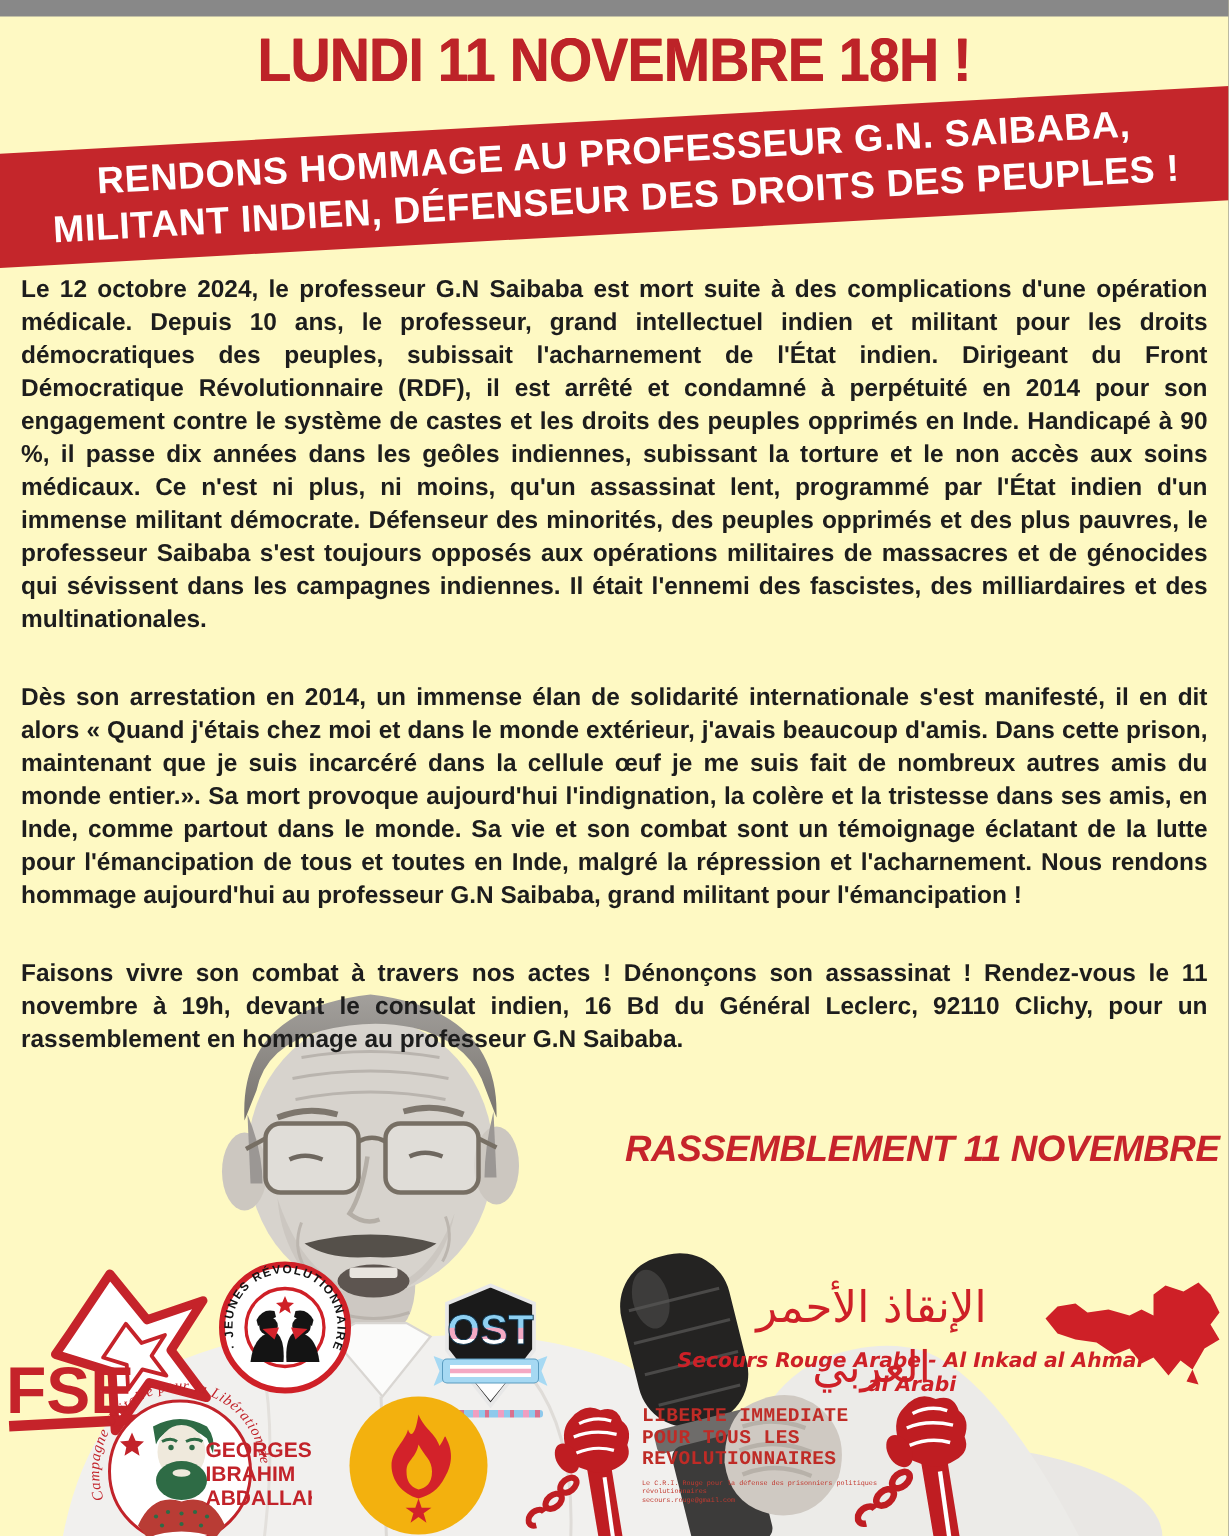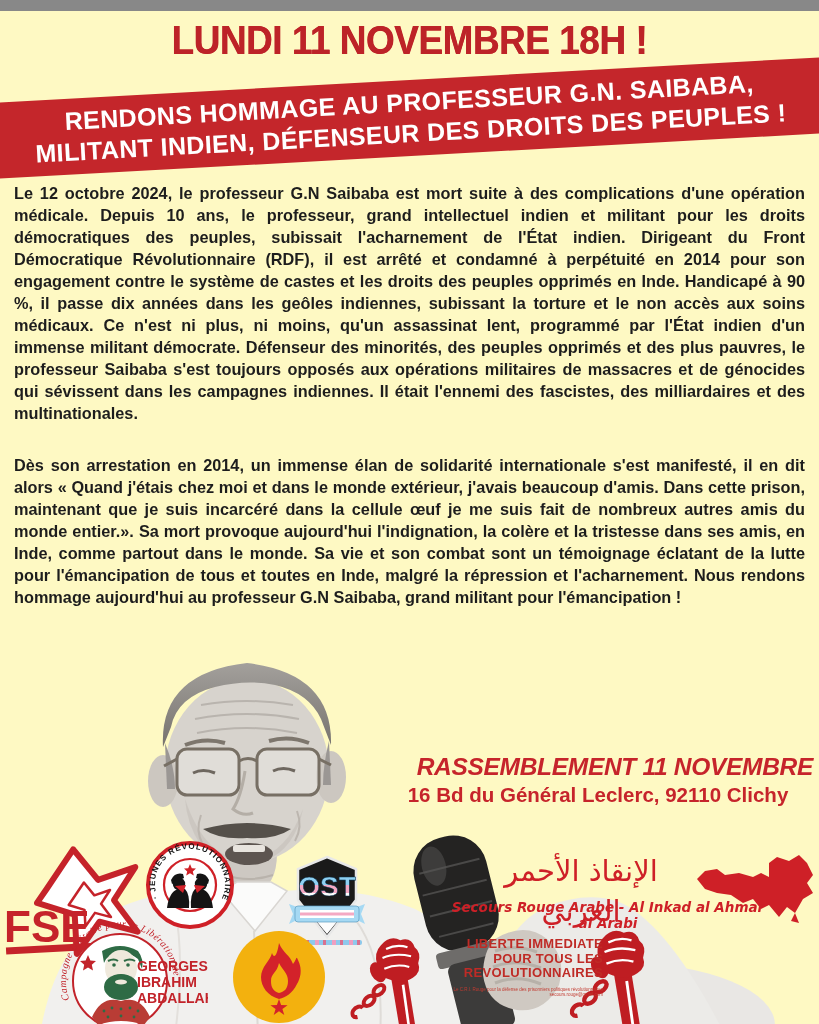--- a/index.html
+++ b/index.html
@@ -31,22 +31,22 @@
   .rally-l3{font-size:20.5px;font-weight:700;line-height:27px;white-space:nowrap;}
 
   
   .sra{left:448px;top:838px;width:368px;color:#ce2027;}
   .sra-arabic{position:absolute;left:18px;top:2px;width:230px;font-size:29px;font-weight:400;
               direction:rtl;font-family:"DejaVu Sans",sans-serif;line-height:40px;text-align:center;}
   .sra-sub{position:absolute;left:0;top:50px;width:320px;text-align:center;font-size:13.5px;
            font-weight:700;font-style:italic;font-family:"DejaVu Sans",sans-serif;}
 
   
-  .liberte{left:428px;top:926px;width:175px;text-align:right;color:#bf2b26;
-           font-family:Liberation Sans, sans-serif;}
+  .liberte{left:428px;top:926px;width:175px;text-align:left;color:#bf2b26;
+           font-family:Liberation Mono, monospace;}
   .liberte .l{font-size:13px;font-weight:700;line-height:14.5px;letter-spacing:.3px;}
   .liberte .tiny{font-size:4.5px;line-height:5.5px;margin-top:6px;color:#c23a30;}
 
   
   .ost-caption{position:absolute;left:3px;top:86px;width:70px;height:5px;border-radius:2px;
       background:repeating-linear-gradient(90deg,#8ec9ec 0 6px,#ef9ec0 6px 10px,#8ec9ec 10px 14px,#d8718f 14px 17px);}
 </style>
 </head>
 <body>
 
@@ -130,25 +130,25 @@
   </div>
 
   <div class="abs banner">
     <div>RENDONS HOMMAGE AU PROFESSEUR G.N. SAIBABA,</div>
     <div>MILITANT INDIEN, DÉFENSEUR DES DROITS DES PEUPLES !</div>
   </div>
 
   <div class="abs bodytext">
     <p>Le 12 octobre 2024, le professeur G.N Saibaba est mort suite à des complications d'une opération médicale. Depuis 10 ans, le professeur, grand intellectuel indien et militant pour les droits démocratiques des peuples, subissait l'acharnement de l'État indien. Dirigeant du Front Démocratique Révolutionnaire (RDF), il est arrêté et condamné à perpétuité en 2014 pour son engagement contre le système de castes et les droits des peuples opprimés en Inde. Handicapé à 90 %, il passe dix années dans les geôles indiennes, subissant la torture et le non accès aux soins médicaux. Ce n'est ni plus, ni moins, qu'un assassinat lent, programmé par l'État indien d'un immense militant démocrate. Défenseur des minorités, des peuples opprimés et des plus pauvres, le professeur Saibaba s'est toujours opposés aux opérations militaires de massacres et de génocides qui sévissent dans les campagnes indiennes. Il était l'ennemi des fascistes, des milliardaires et des multinationales.</p>
     <p>Dès son arrestation en 2014, un immense élan de solidarité internationale s'est manifesté, il en dit alors « Quand j'étais chez moi et dans le monde extérieur, j'avais beaucoup d'amis. Dans cette prison, maintenant que je suis incarcéré dans la cellule œuf je me suis fait de nombreux autres amis du monde entier.». Sa mort provoque aujourd'hui l'indignation, la colère et la tristesse dans ses amis, en Inde, comme partout dans le monde. Sa vie et son combat sont un témoignage éclatant de la lutte pour l'émancipation de tous et toutes en Inde, malgré la répression et l'acharnement. Nous rendons hommage aujourd'hui au professeur G.N Saibaba, grand militant pour l'émancipation !</p>
+    <p>Faisons vivre son combat à travers nos actes ! Dénonçons son assassinat ! Rendez-vous le 11 novembre à 19h, devant le consulat indien, 16 Bd du Général Leclerc, 92110 Clichy, pour un rassemblement en hommage au professeur G.N Saibaba.</p>
   </div>
 
   <div class="abs rally">
     <div class="rally-l12">RASSEMBLEMENT 11 NOVEMBRE</div>
-    <div class="rally-l3">16 Bd du Général Leclerc, 92110 Clichy</div>
   </div>
 
   <svg class="abs" style="left:2px;top:830px;" width="150" height="128" viewBox="0 0 150 128">
     <path id="fsestar" d="M71.2,8.3 L96.1,38.9 L133.3,26.1 L112,59.2 L135.6,90.7 L97.5,80.7 L74.8,112.9 L72.7,73.6 L35,61.9 L44.8,47.7 Z" fill="#ffffff" stroke="#c5232a" stroke-width="6" stroke-linejoin="round"></path>
     <use href="#fsestar" transform="translate(52,38) scale(0.42)" fill="#c5232a" stroke="none"></use>
     <rect x="4" y="104" width="94" height="7" fill="#c5232a" transform="rotate(-3 50 107)"></rect>
     <text x="2" y="101" font-size="44" font-weight="700" fill="#c5232a" font-family="Liberation Sans, sans-serif">FSE</text>
   </svg>
 
   <svg class="abs" style="left:145px;top:829px;" width="90" height="90" viewBox="0 0 90 90">

